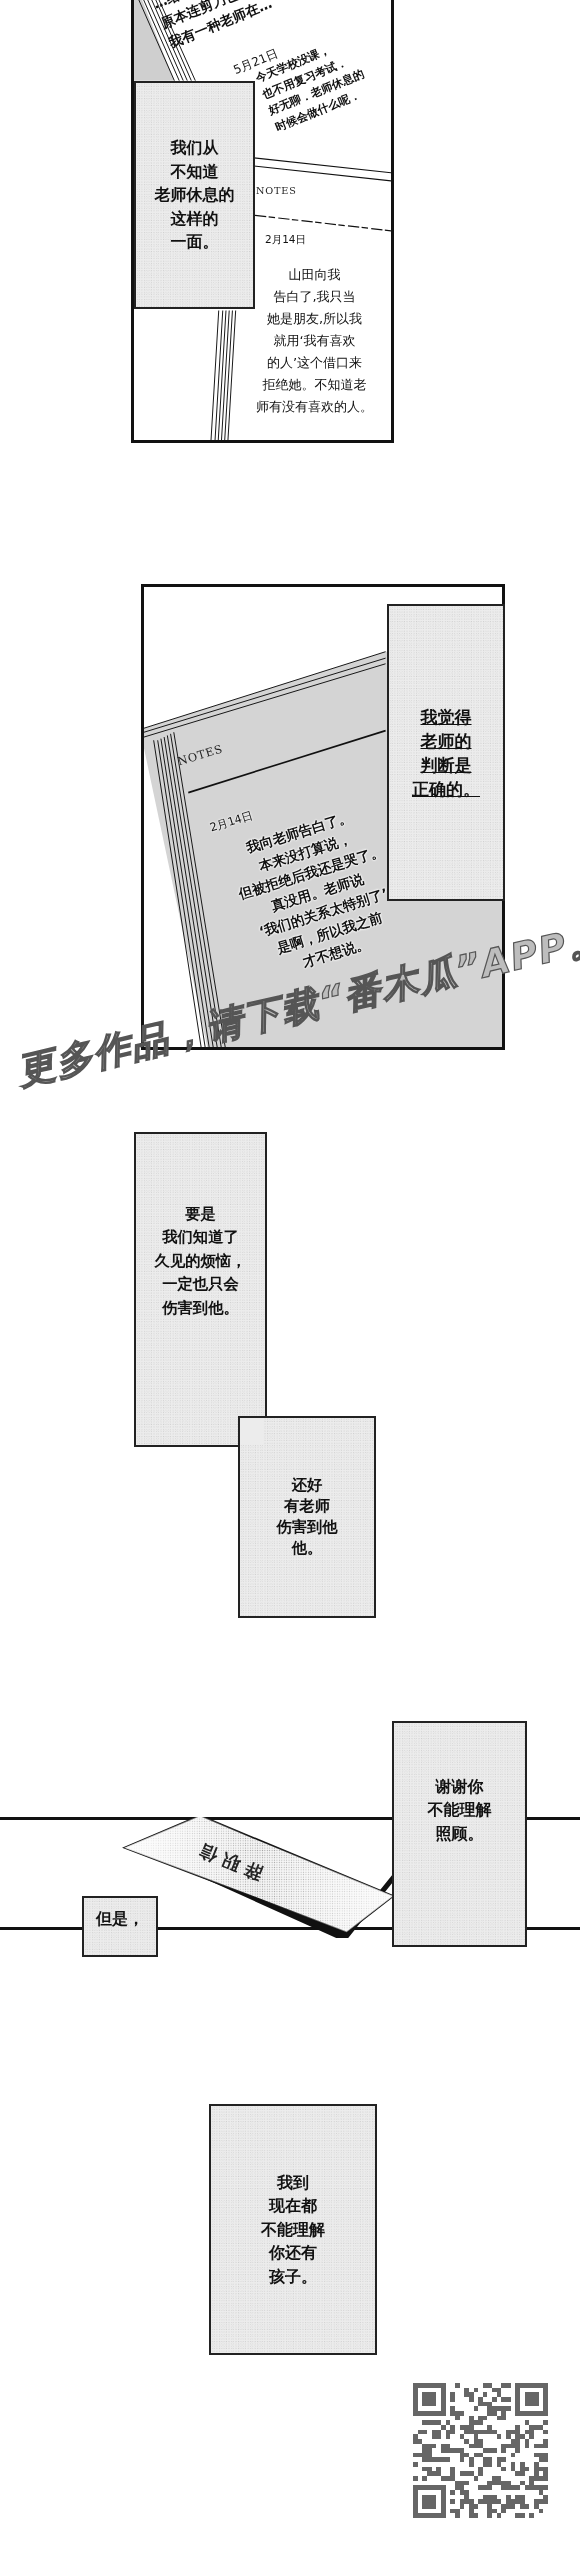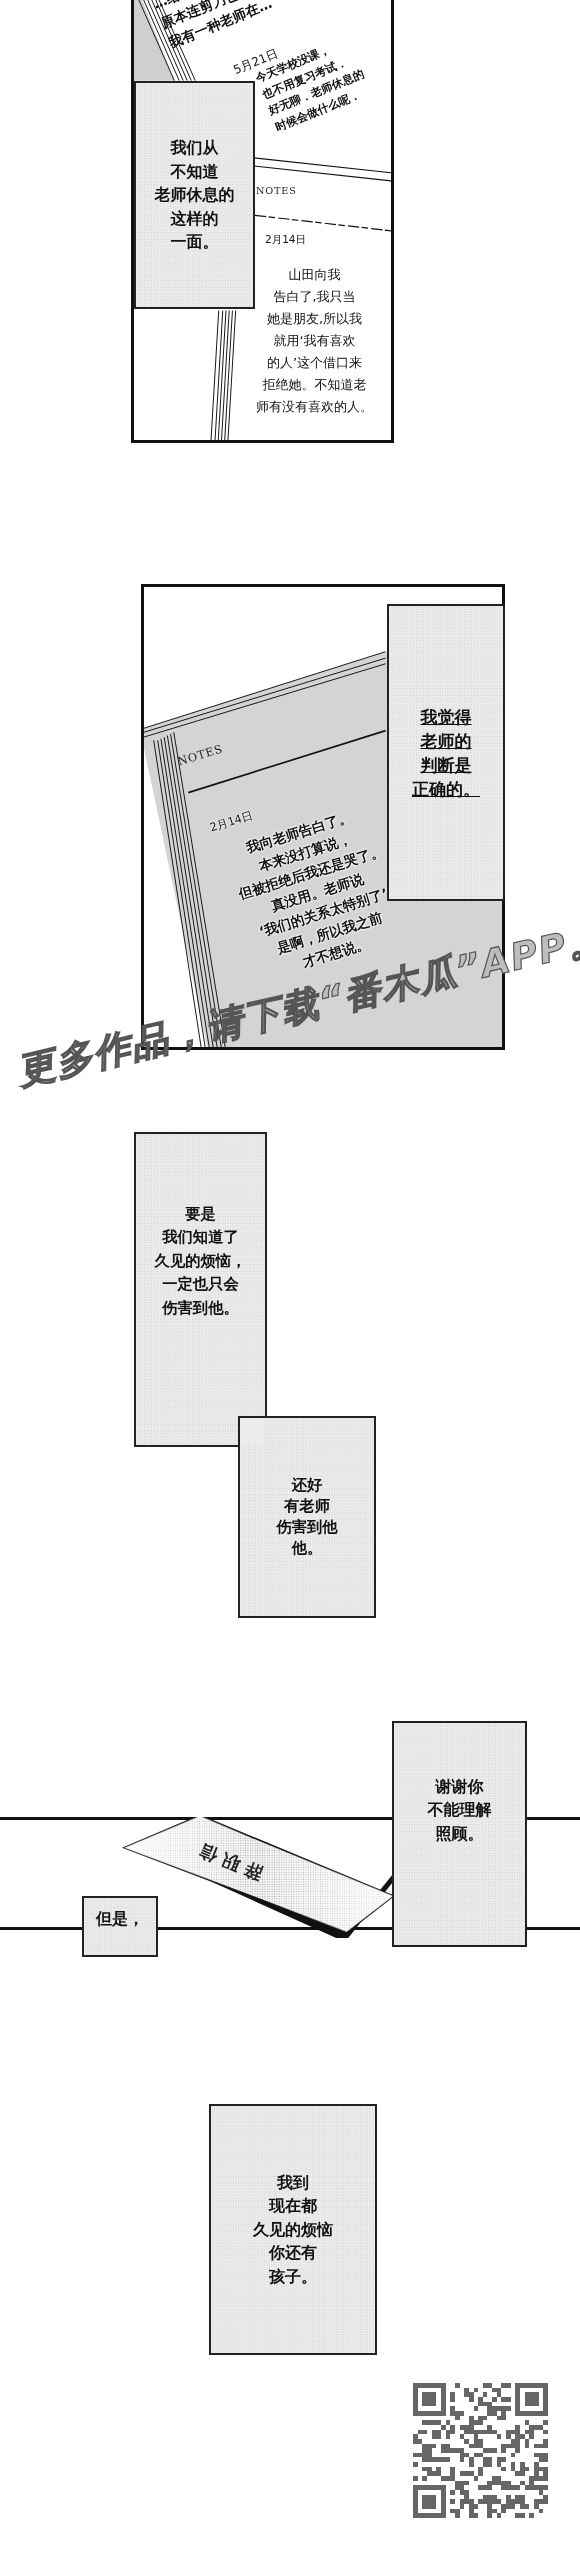--- a/index.html
+++ b/index.html
@@ -177,21 +177,21 @@
   <div class="txt" style="font-size:16px; margin-top:-28px;">但是，</div>
 </div>
 
 <div class="caption" style="left:82px; top:1896px; width:76px; height:61px; z-index:2;">
   <div class="txt" style="font-size:16px; margin-top:-16px;">但是，</div>
 </div>
 
 <div class="caption" style="left:209px; top:2104px; width:168px; height:251px;">
   <div class="txt" style="font-size:16px; line-height:23.4px;">我到
 现在都
-久见的烦恼
+不能理解
 你还有
 孩子。</div>
 </div>
 
 <div class="qr" id="qr" style="left:413px; top:2383px; width:135px; height:135px;
             grid-template-columns: repeat(29, 1fr); grid-template-rows: repeat(29, 1fr);">
     <div style="background: rgb(102, 102, 102);"></div>
     <div style="background: rgb(102, 102, 102);"></div>
     <div style="background: rgb(102, 102, 102);"></div>
     <div style="background: rgb(102, 102, 102);"></div>

